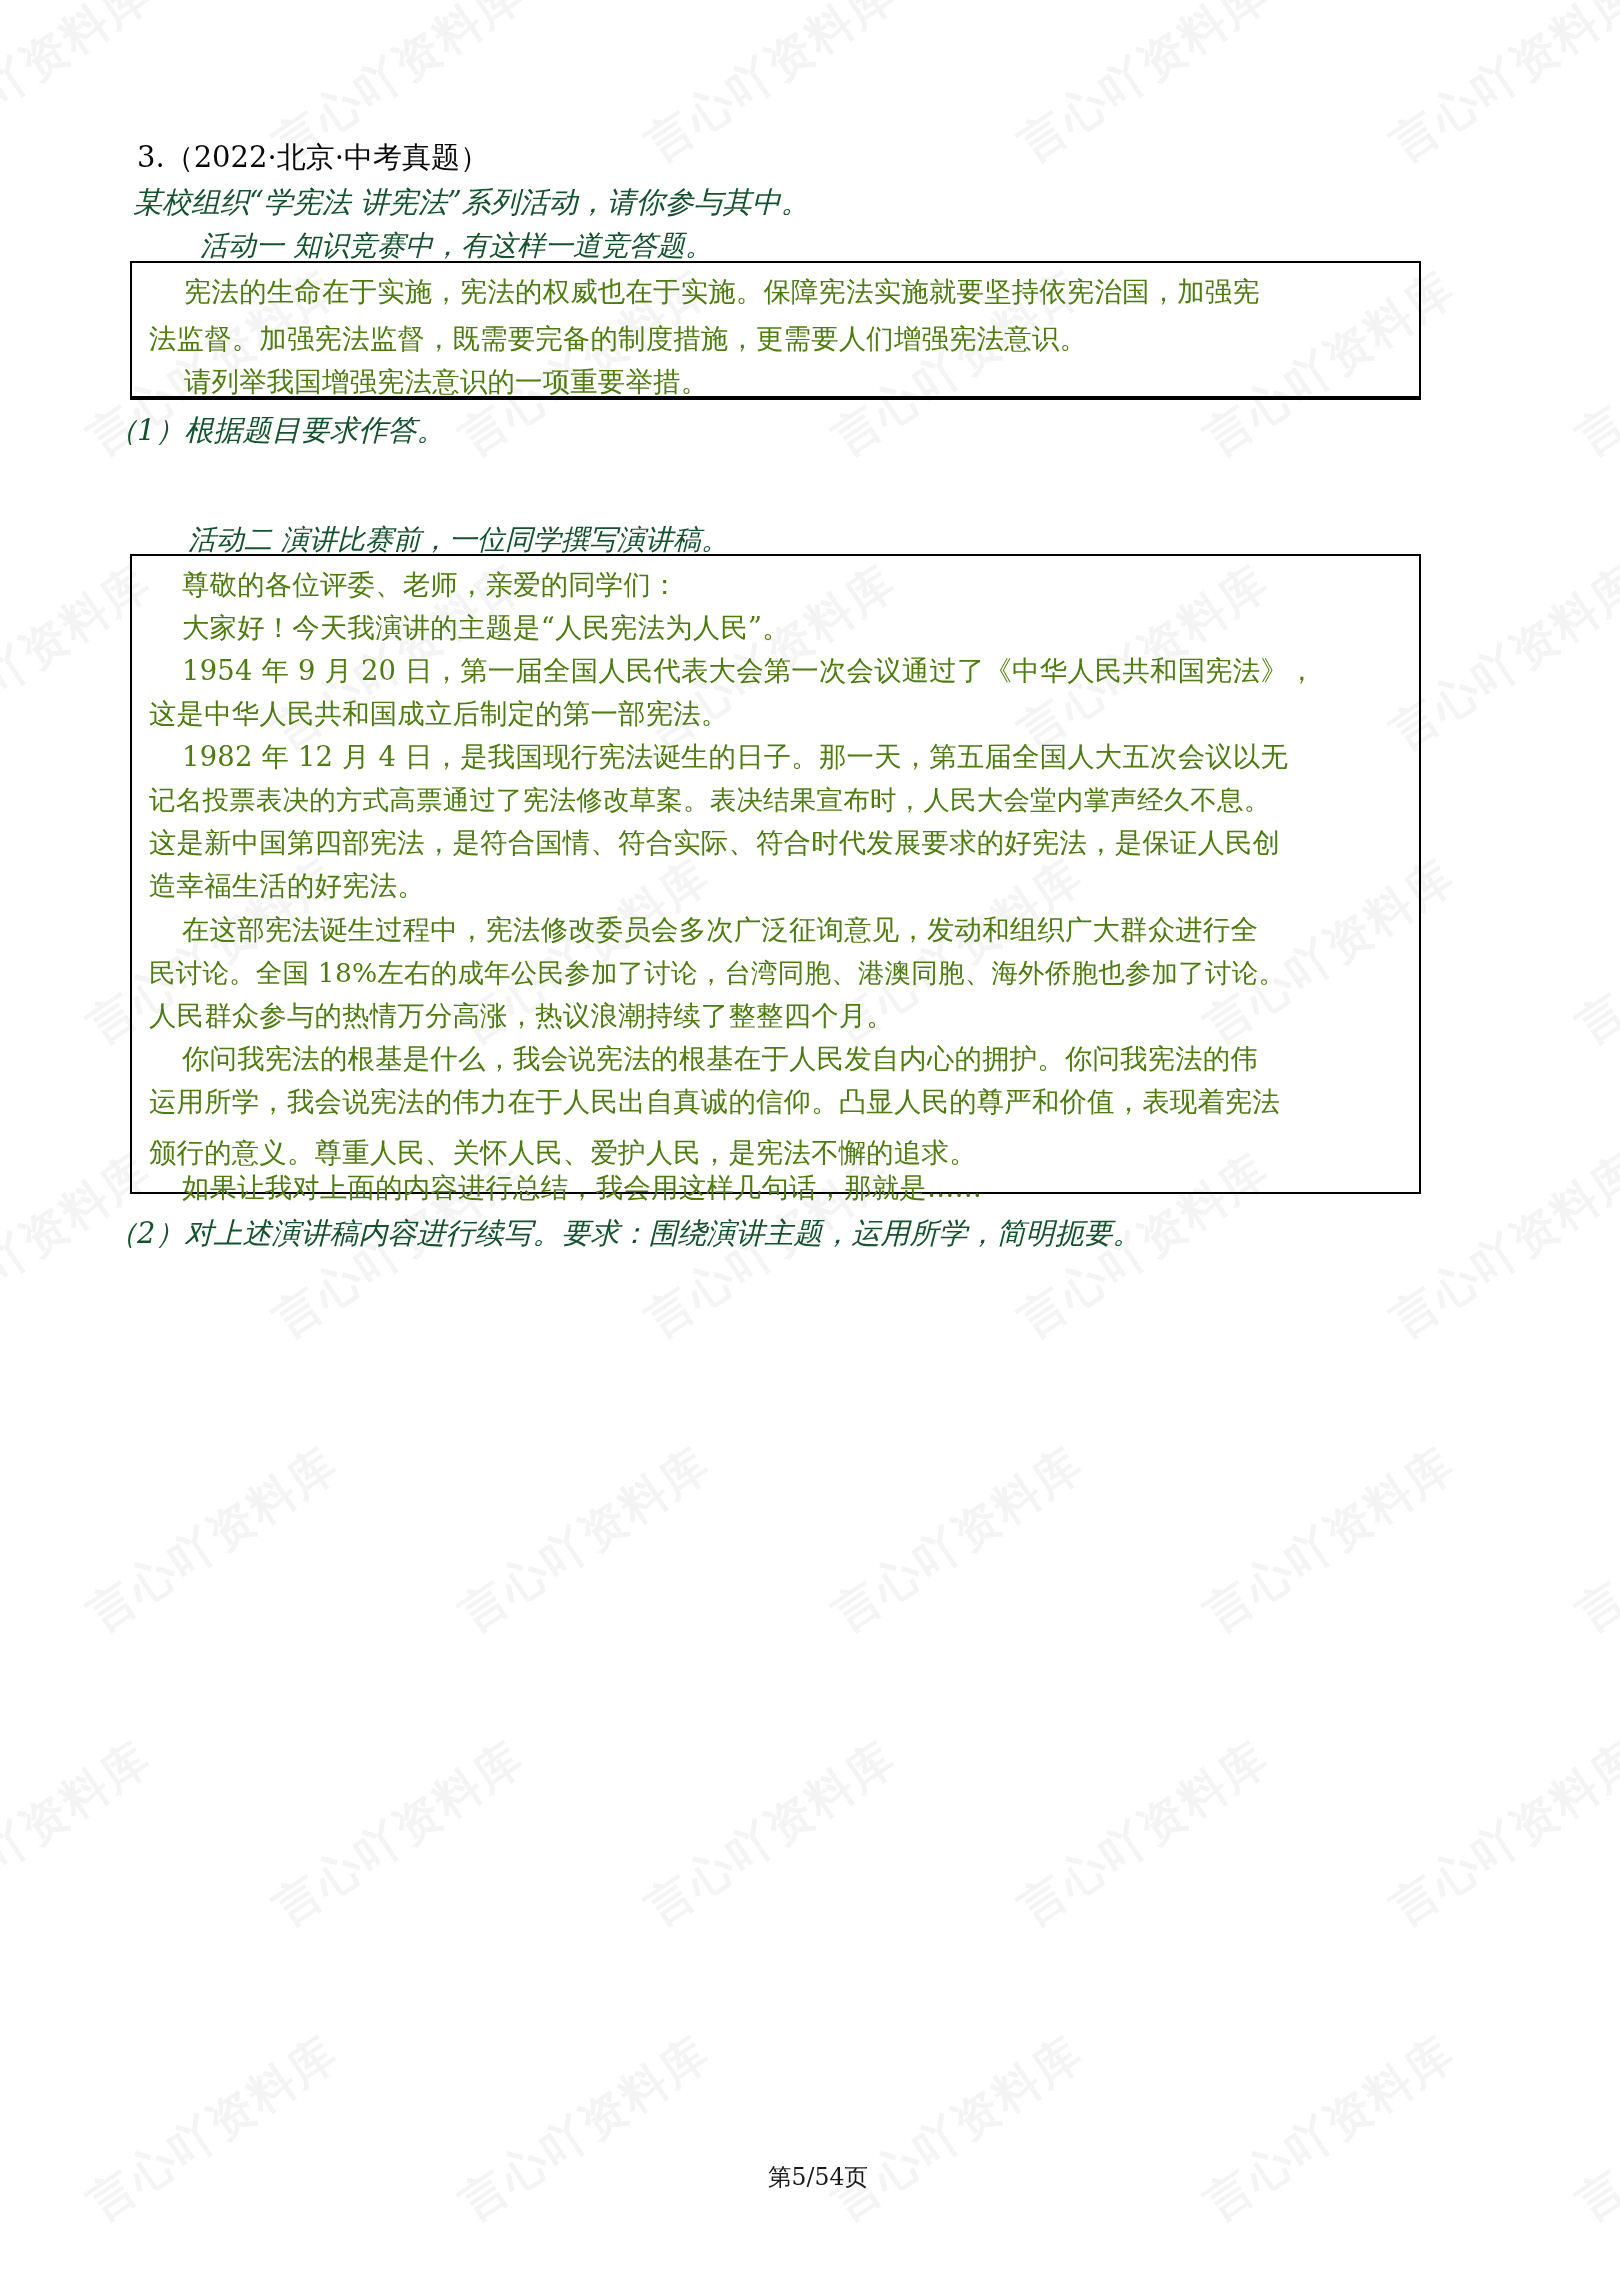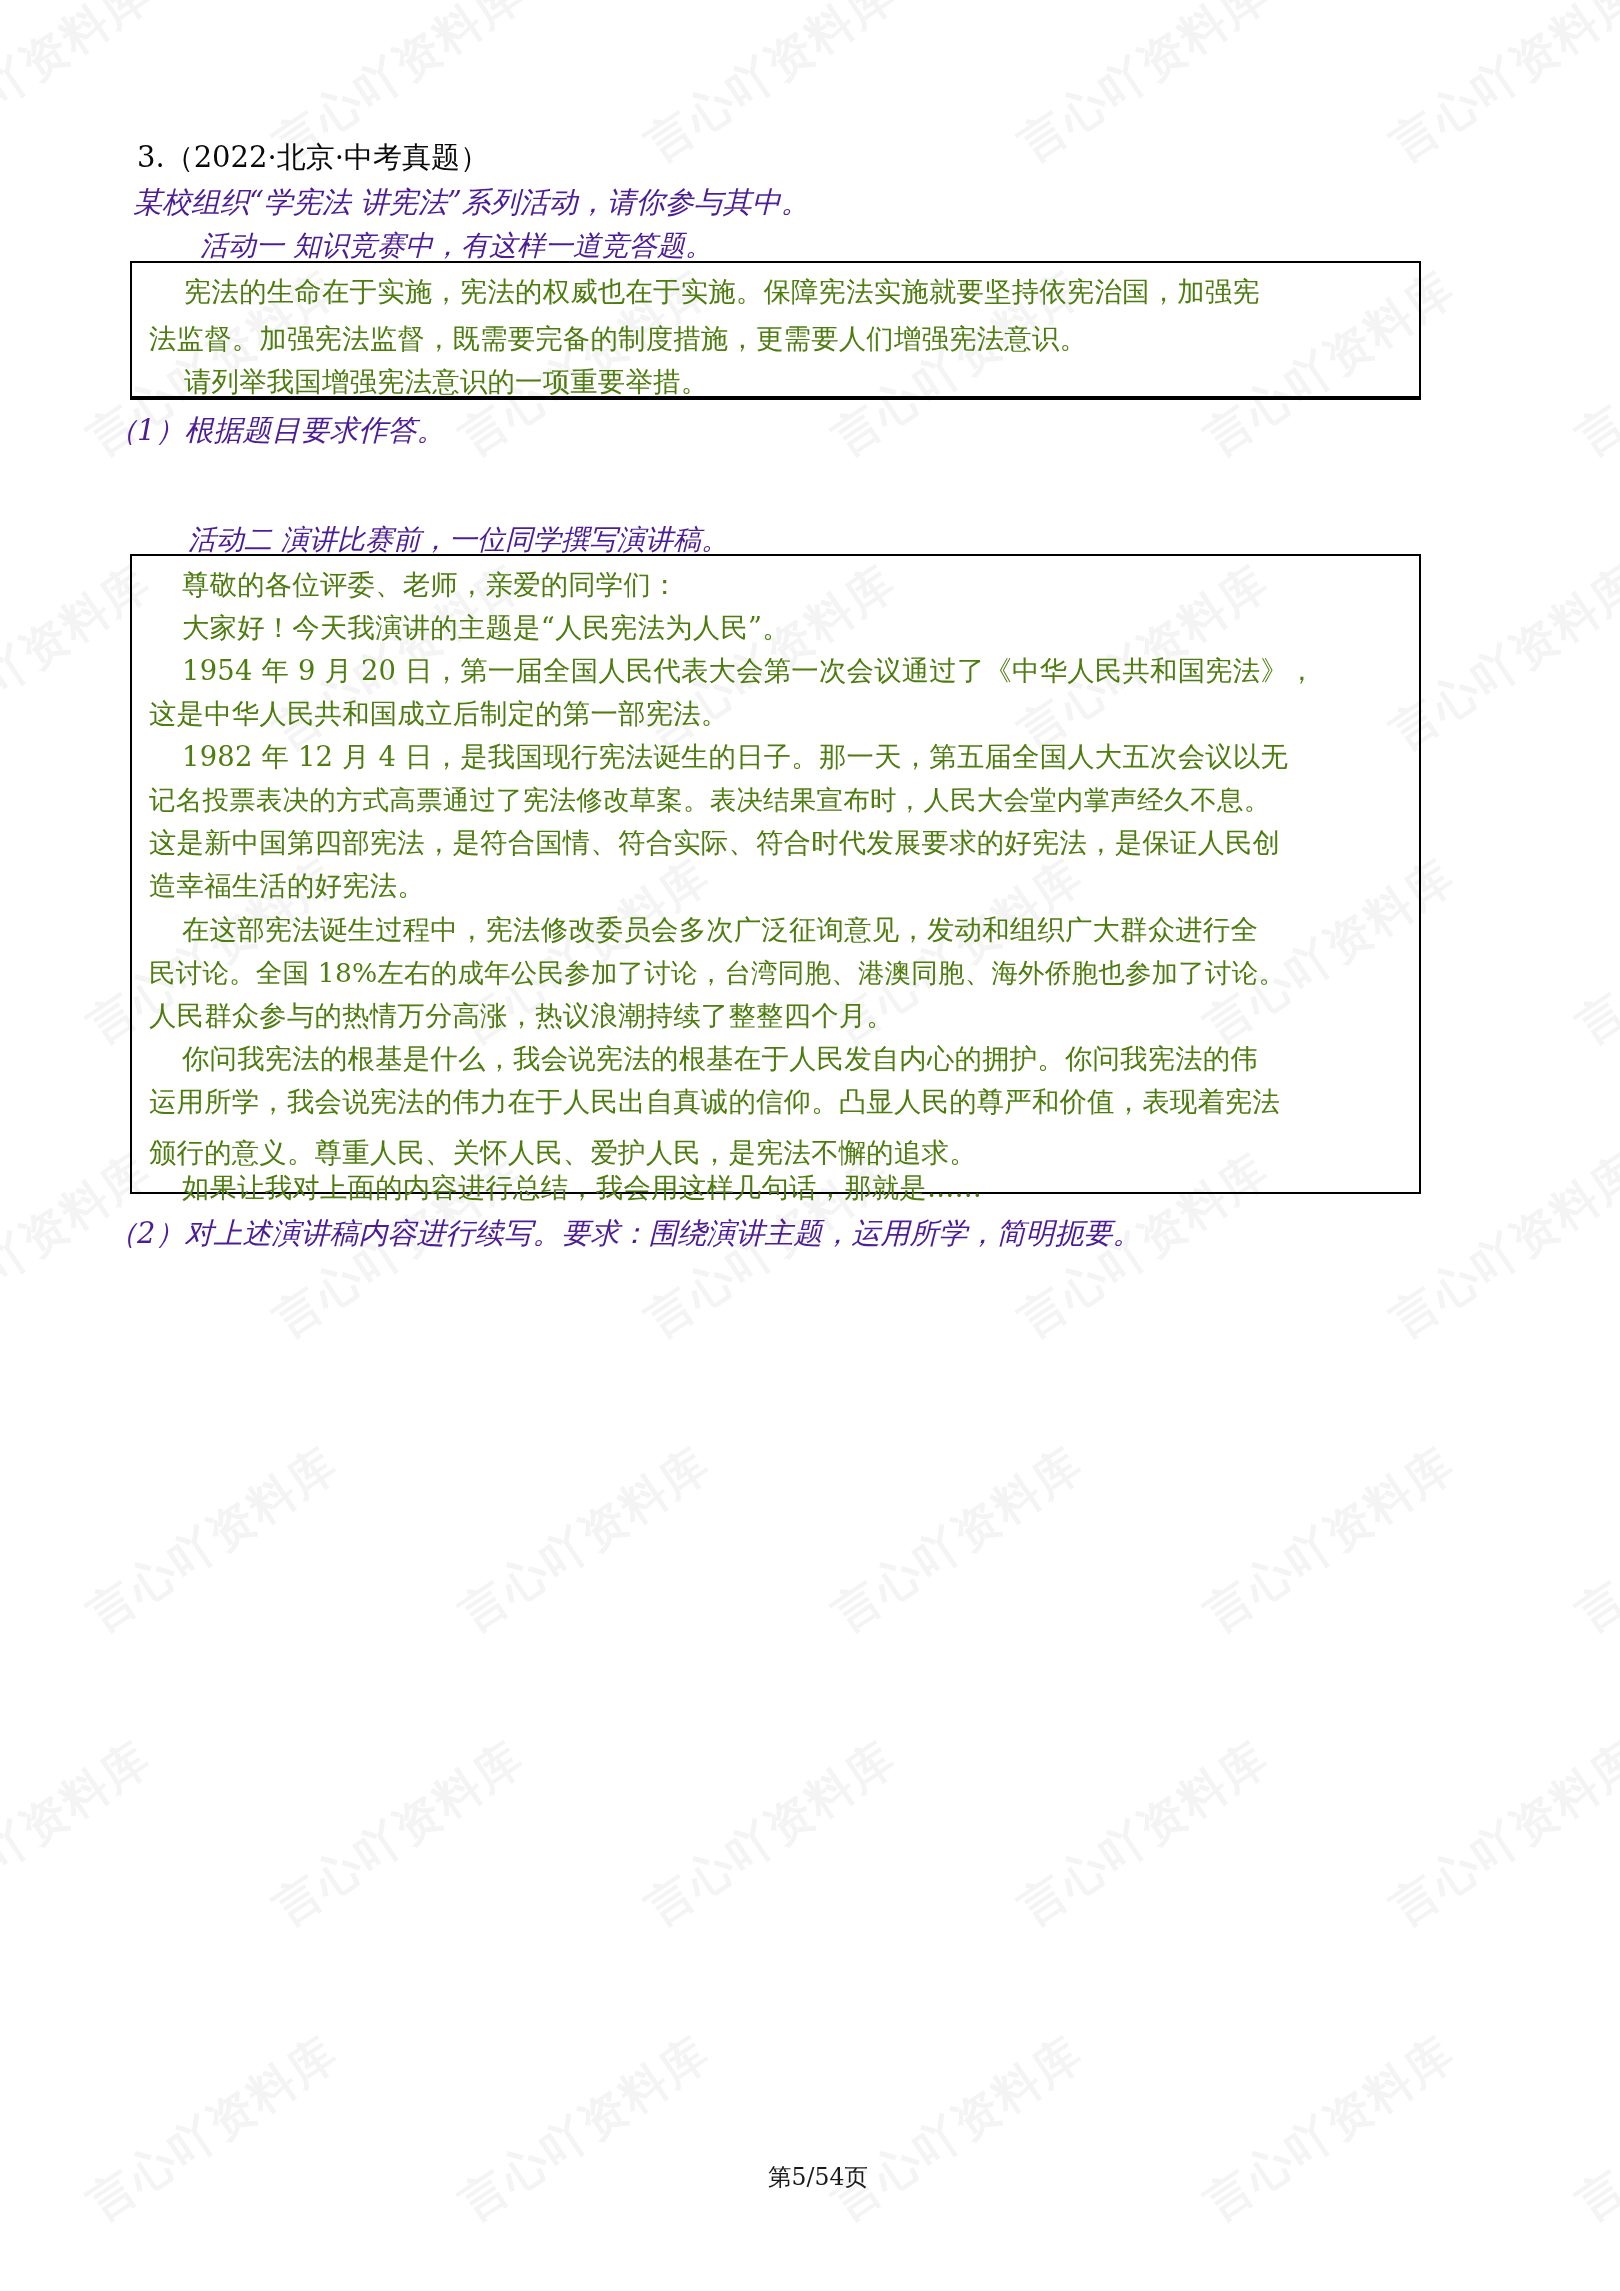--- a/index.html
+++ b/index.html
@@ -55,21 +55,21 @@
     font-size: 28px;
     line-height: 1.55;
     color: #0a0a0a;
     white-space: nowrap;
   }
 
   .line-kai {
     font-family: "DejaVu Serif", "Liberation Serif", serif;
     font-size: 28px;
     line-height: 1.6;
-    color: #4c1d95;
+    color: #14532d;
     font-style: italic;
     white-space: nowrap;
   }
 
   
   .quote-box {
     position: absolute;
     border: 2.9px solid #000000;
     background: transparent;
     box-sizing: border-box;

